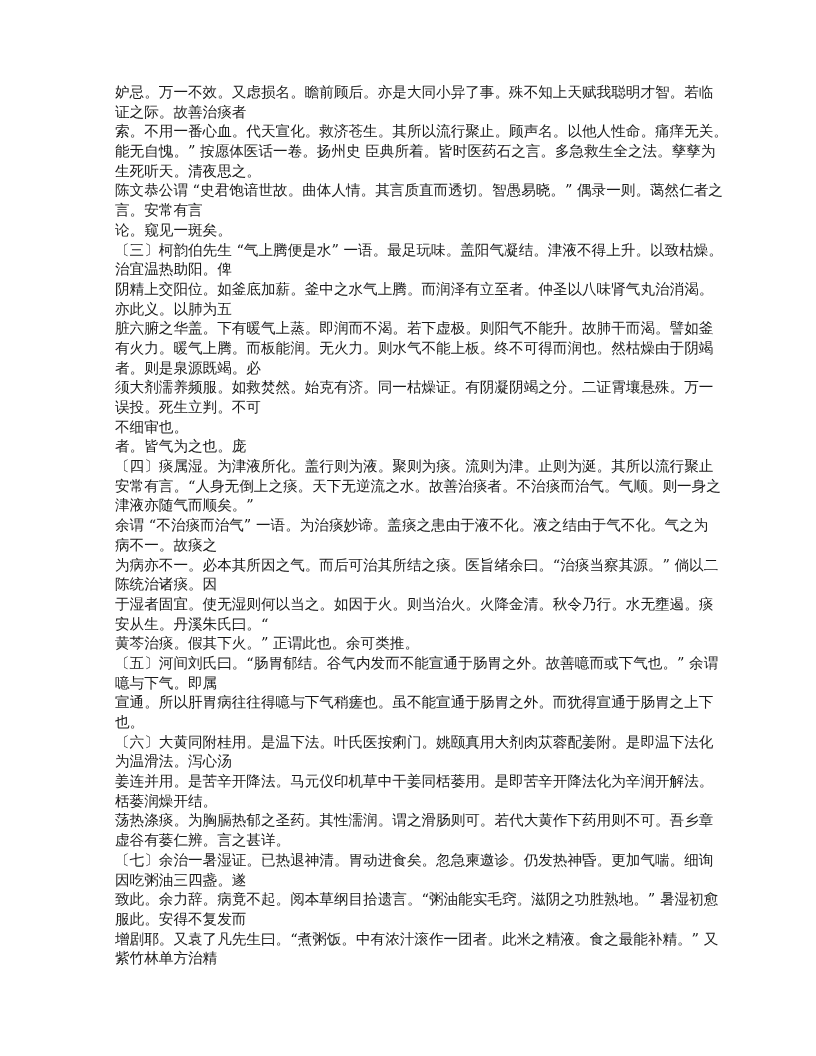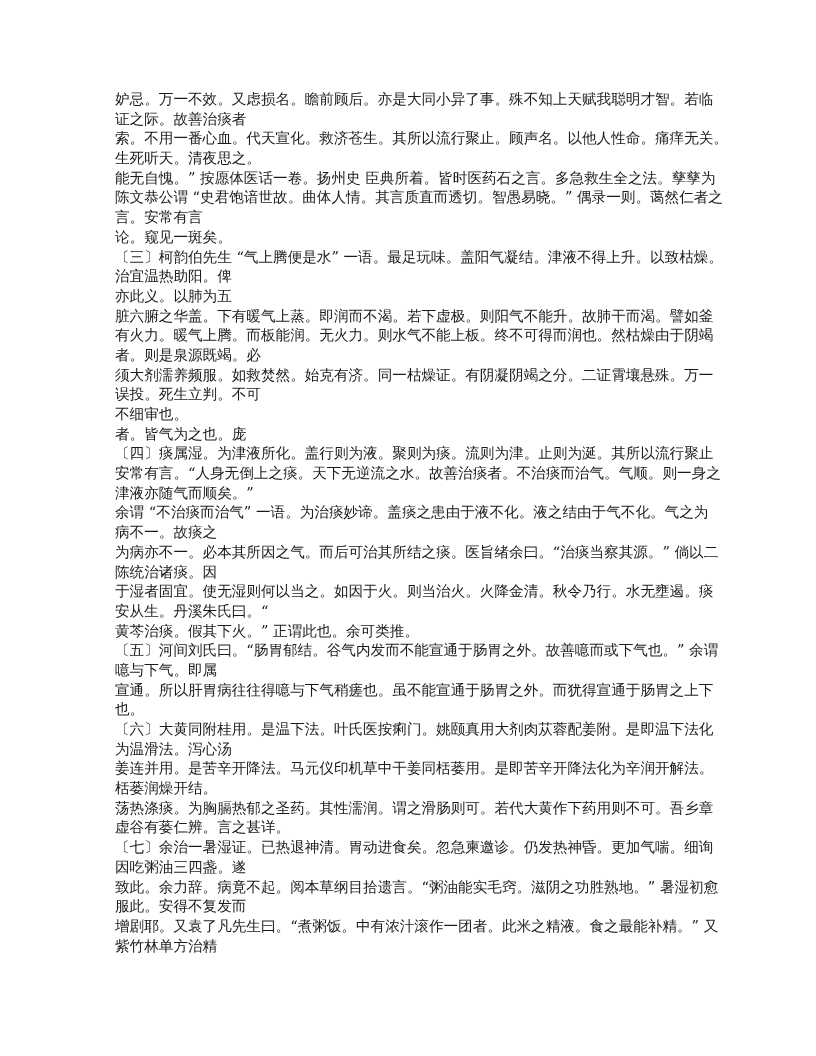--- a/index.html
+++ b/index.html
@@ -1,42 +1,43 @@
 <!DOCTYPE html>
 <html><head>
 <meta charset="utf-8">
 <style>
   html, body { margin: 0; padding: 0; background: #ffffff; }
   body { width: 816px; height: 1056px; position: relative; overflow: hidden; }
   .page {
     position: absolute;
     left: 115px;
-    top: 89px;
+    top: 82px;
     width: 588px;
     font-family: "DejaVu Serif", "Liberation Serif", serif;
     font-size: 14.6px;
     line-height: 19.7px;
     color: #1a1a1a;
   }
   .line { white-space: nowrap; height: 19.7px; overflow: visible; }
 </style>
 </head>
 <body>
 
 <div class="page">
   <div class="line">妒忌。万一不效。又虑损名。瞻前顾后。亦是大同小异了事。殊不知上天赋我聪明才智。若临</div>
   <div class="line">证之际。故善治痰者</div>
   <div class="line">索。不用一番心血。代天宣化。救济苍生。其所以流行聚止。顾声名。以他人性命。痛痒无关。</div>
+  <div class="line">能无自愧。” 按愿体医话一卷。扬州史 臣典所着。皆时医药石之言。多急救生全之法。孳孳为</div>
   <div class="line">生死听天。清夜思之。</div>
-  <div class="line">能无自愧。” 按愿体医话一卷。扬州史 臣典所着。皆时医药石之言。多急救生全之法。孳孳为</div>
   <div class="line">陈文恭公谓 “史君饱谙世故。曲体人情。其言质直而透切。智愚易晓。” 偶录一则。蔼然仁者之</div>
   <div class="line">言。安常有言</div>
   <div class="line">论。窥见一斑矣。</div>
   <div class="line">〔三〕柯韵伯先生 “气上腾便是水” 一语。最足玩味。盖阳气凝结。津液不得上升。以致枯燥。</div>
   <div class="line">治宜温热助阳。俾</div>
+  <div class="line">阴精上交阳位。如釜底加薪。釜中之水气上腾。而润泽有立至者。仲圣以八味肾气丸治消渴。</div>
   <div class="line">亦此义。以肺为五</div>
   <div class="line">脏六腑之华盖。下有暖气上蒸。即润而不渴。若下虚极。则阳气不能升。故肺干而渴。譬如釜</div>
   <div class="line">有火力。暖气上腾。而板能润。无火力。则水气不能上板。终不可得而润也。然枯燥由于阴竭</div>
   <div class="line">者。则是泉源既竭。必</div>
   <div class="line">须大剂濡养频服。如救焚然。始克有济。同一枯燥证。有阴凝阴竭之分。二证霄壤悬殊。万一</div>
   <div class="line">误投。死生立判。不可</div>
   <div class="line">不细审也。</div>
   <div class="line">者。皆气为之也。庞</div>
   <div class="line">〔四〕痰属湿。为津液所化。盖行则为液。聚则为痰。流则为津。止则为涎。其所以流行聚止</div>
   <div class="line">安常有言。“人身无倒上之痰。天下无逆流之水。故善治痰者。不治痰而治气。气顺。则一身之</div>

